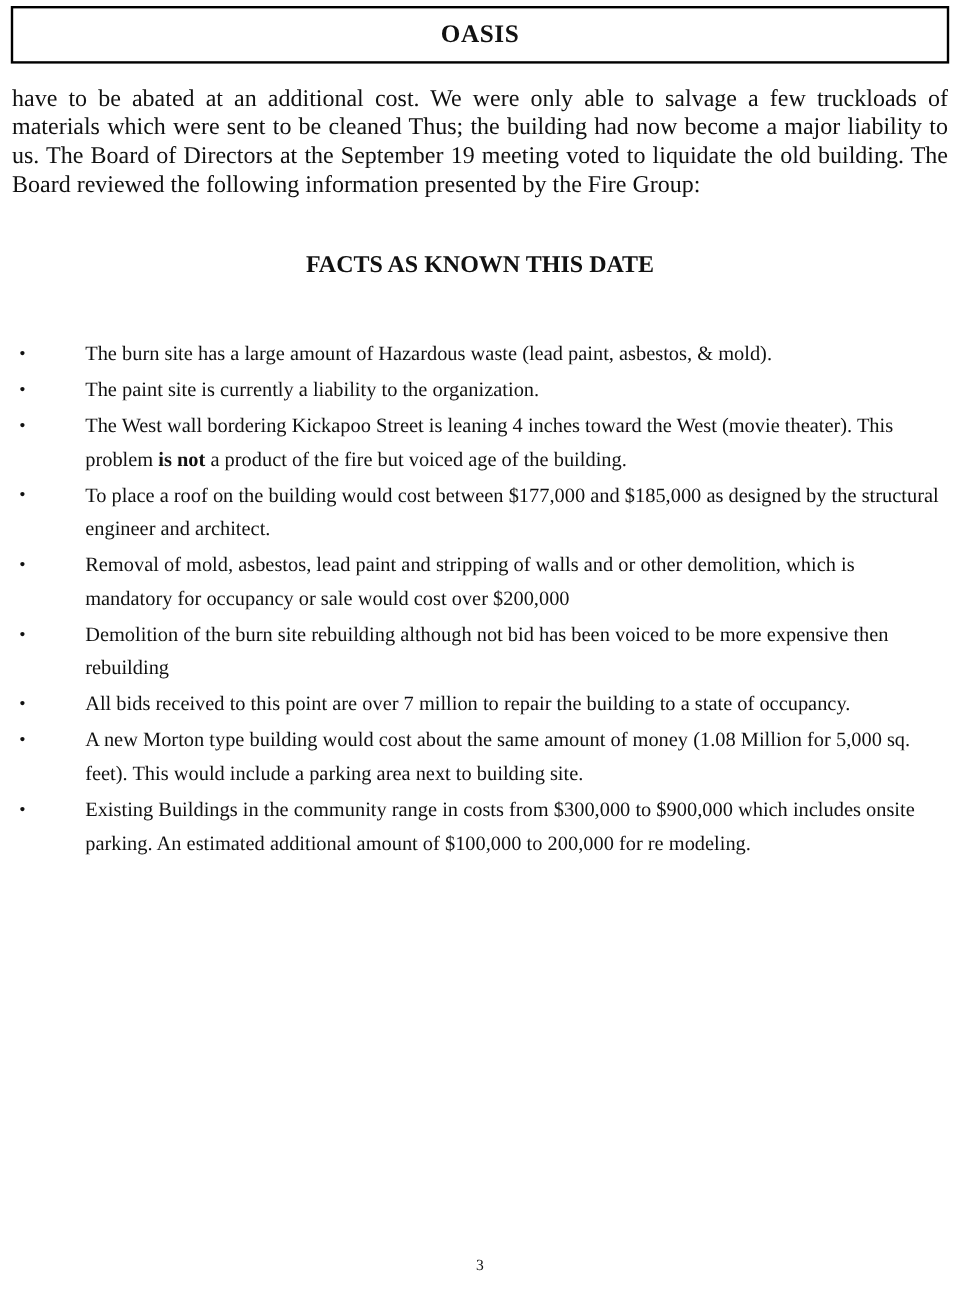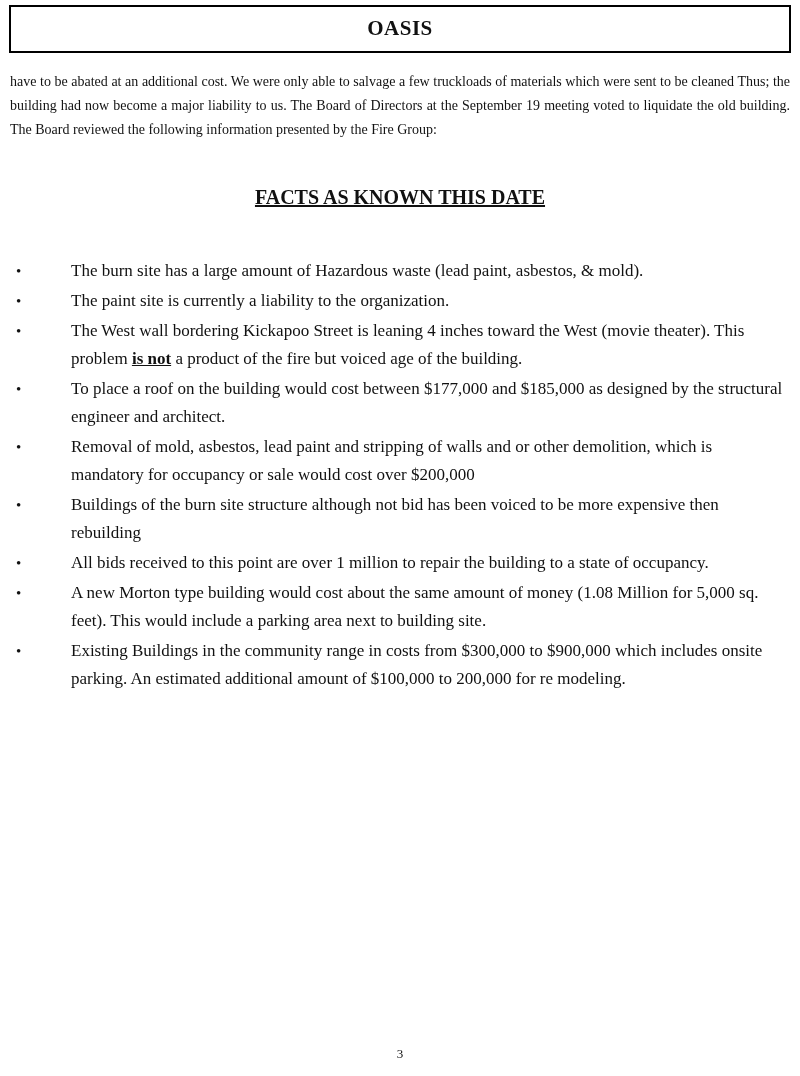--- a/index.html
+++ b/index.html
@@ -24,28 +24,27 @@
     padding: 9px 0 10px 0;
   }
   .header-box .title {
     font-weight: bold;
     font-size: 21px;
     letter-spacing: 0.5px;
   }
   .intro {
     margin-top: 17px;
     padding: 0 1px;
-    font-size: 14px;
+    font-size: 20px;
     line-height: 24px;
     text-align: justify;
   }
   .headings {
     margin-top: 44px;
     text-align: center;
-    text-decoration: underline;
   }
   .headings .h-line1,
   .headings .h-line2 {
     font-weight: bold;
     font-size: 20px;
   }
   .headings .h-line2 { margin-top: 12px; }
   .bullet-list {
     margin-top: 48px;
     list-style: none;
@@ -62,21 +61,20 @@
     padding-left: 7px;
     font-size: 15px;
   }
   .bullet-text {
     flex: 1 1 auto;
     padding-right: 4px;
     margin-left: 16px;
   }
   .emph {
     font-weight: bold;
-    text-decoration: underline;
     text-align: right;
   }
   .footer {
     margin-top: auto;
     text-align: center;
     font-size: 13px;
     padding-top: 20px;
   }
 </style>
 </head>
@@ -110,25 +108,25 @@
     <li class="bullet-item">
       <span class="bullet-marker">•</span>
       <span class="bullet-text">To place a roof on the building would cost between $177,000 and $185,000 as designed by the structural engineer and architect.</span>
     </li>
     <li class="bullet-item">
       <span class="bullet-marker">•</span>
       <span class="bullet-text">Removal of mold, asbestos, lead paint and stripping of walls and or other demolition, which is mandatory for occupancy or sale would cost over $200,000</span>
     </li>
     <li class="bullet-item">
       <span class="bullet-marker">•</span>
-      <span class="bullet-text">Buildings of the burn site structure although not bid has been voiced to be more expensive then rebuilding</span>
+      <span class="bullet-text">Demolition of the burn site rebuilding although not bid has been voiced to be more expensive then rebuilding</span>
     </li>
     <li class="bullet-item">
       <span class="bullet-marker">•</span>
-      <span class="bullet-text">All bids received to this point are over 1 million to repair the building to a state of occupancy.</span>
+      <span class="bullet-text">All bids received to this point are over 7 million to repair the building to a state of occupancy.</span>
     </li>
     <li class="bullet-item">
       <span class="bullet-marker">•</span>
       <span class="bullet-text">A new Morton type building would cost about the same amount of money (1.08 Million for 5,000 sq. feet). This would include a parking area next to building site.</span>
     </li>
     <li class="bullet-item">
       <span class="bullet-marker">•</span>
       <span class="bullet-text">Existing Buildings in the community range in costs from $300,000 to $900,000 which includes onsite parking.  An estimated additional amount of $100,000 to 200,000 for re modeling.</span>
     </li>
   </ul>

